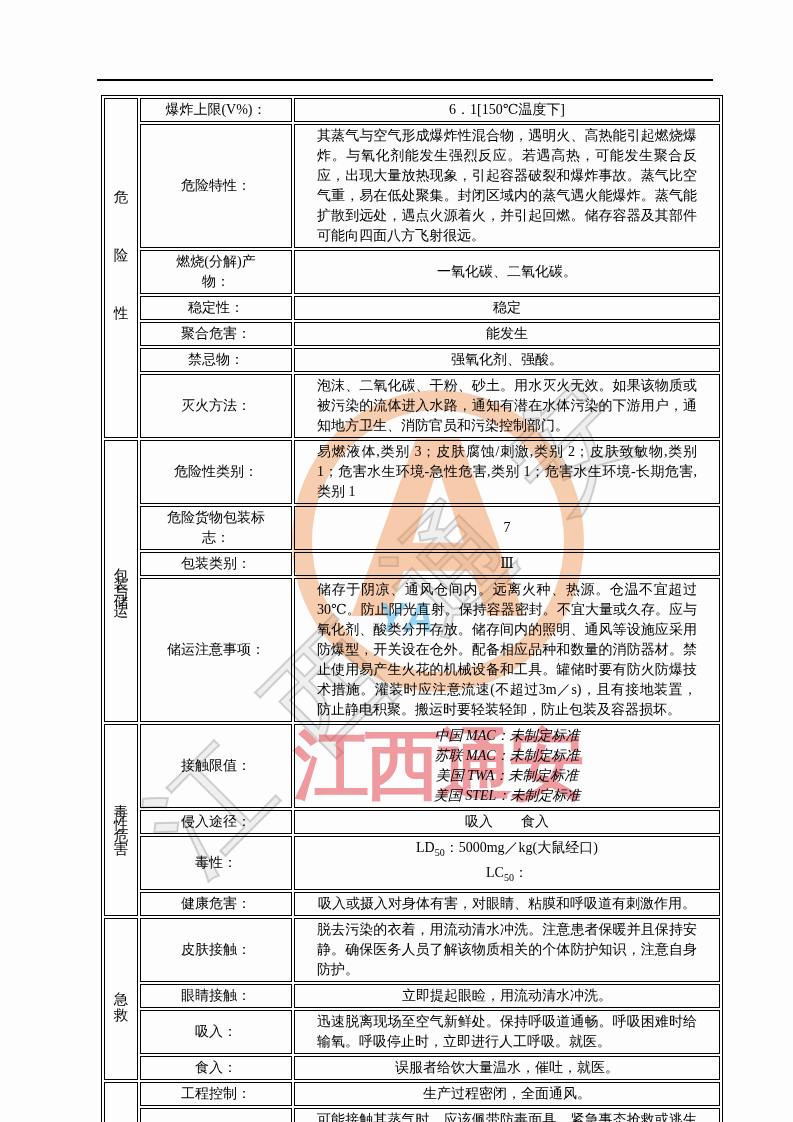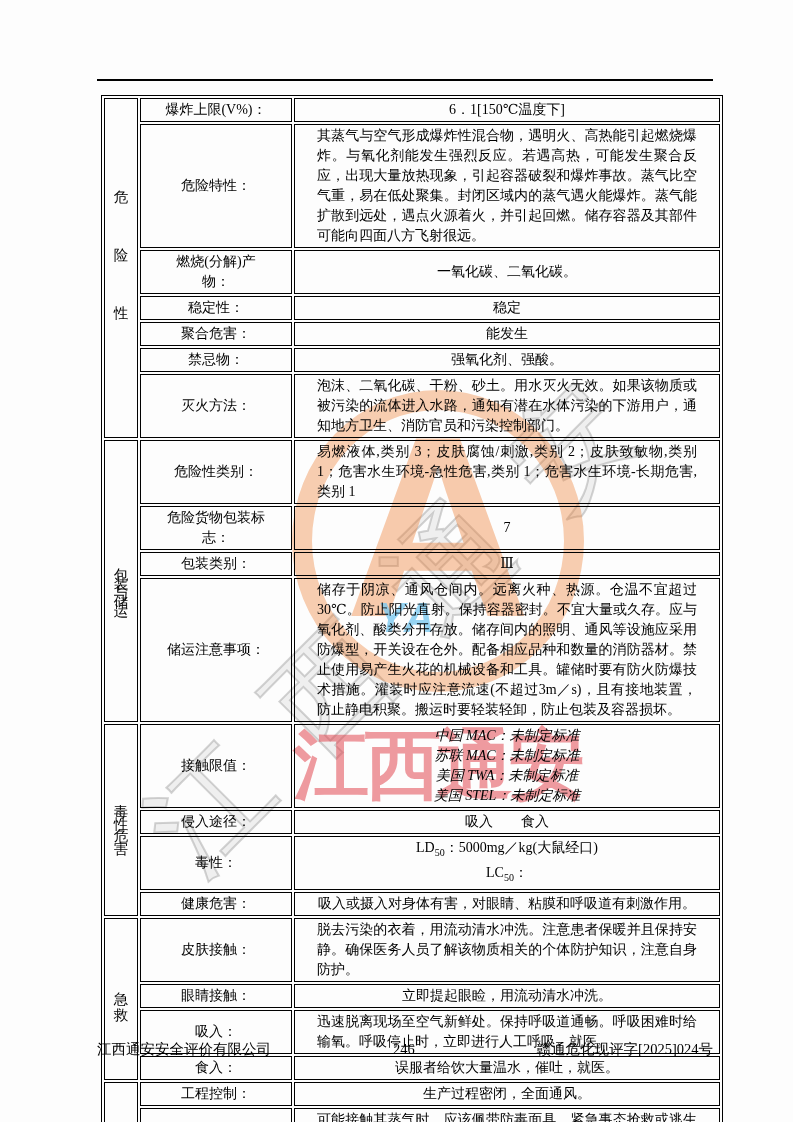--- a/index.html
+++ b/index.html
@@ -202,19 +202,14 @@
       <td class="l">工程控制：</td>
       <td class="c">生产过程密闭，全面通风。</td>
     </tr>
     <tr>
       <td class="l">呼吸系统防护：</td>
       <td class="t">可能接触其蒸气时，应该佩带防毒面具。紧急事态抢救或逃生时，建</td>
     </tr>
   </tbody>
     </table>
 
-  <div class="footer">
-    <span>江西通安安全评价有限公司</span>
-    <span>246</span>
-    <span>赣通危化现评字[2025]024号</span>
-  </div>
 
 </div>
 
 </body></html>

